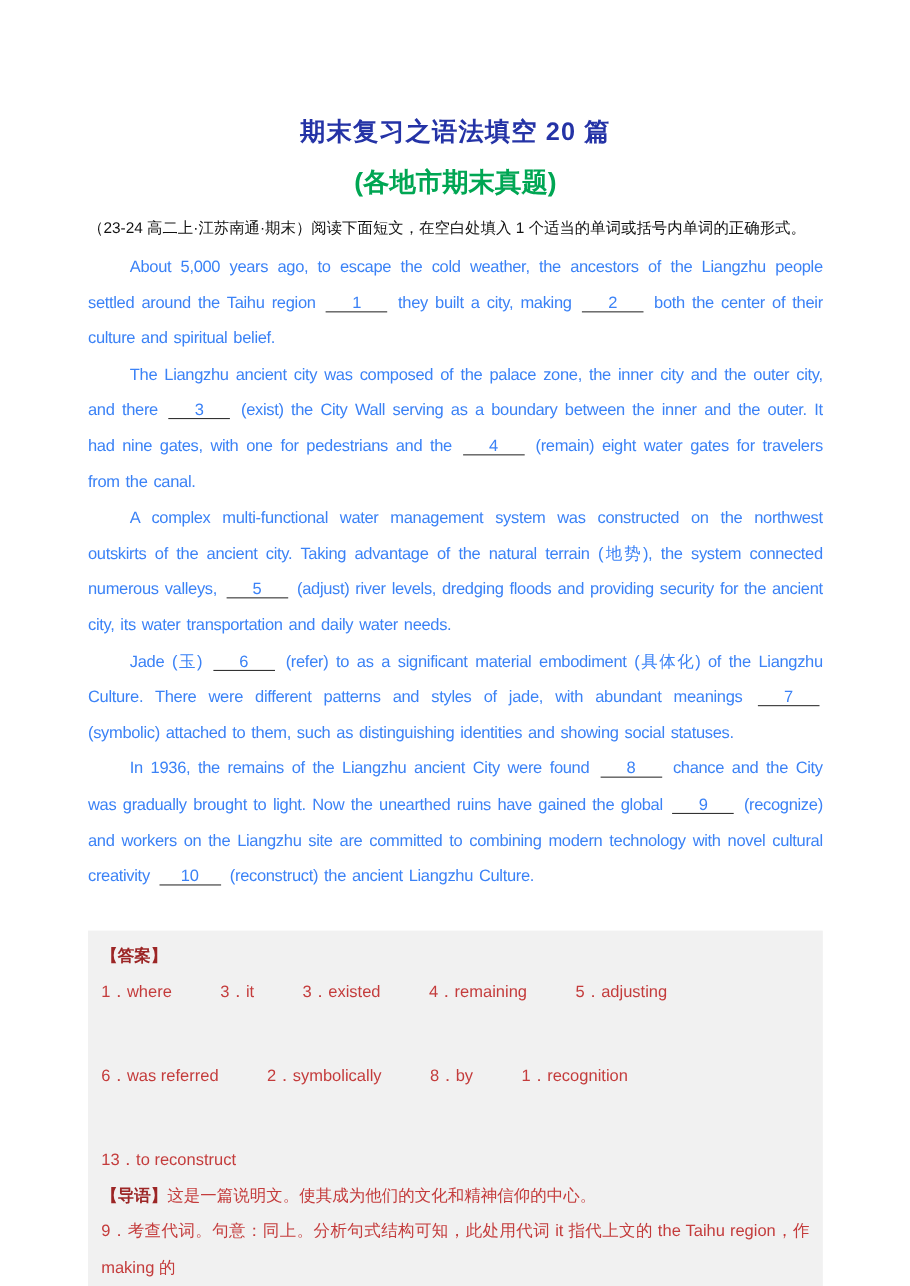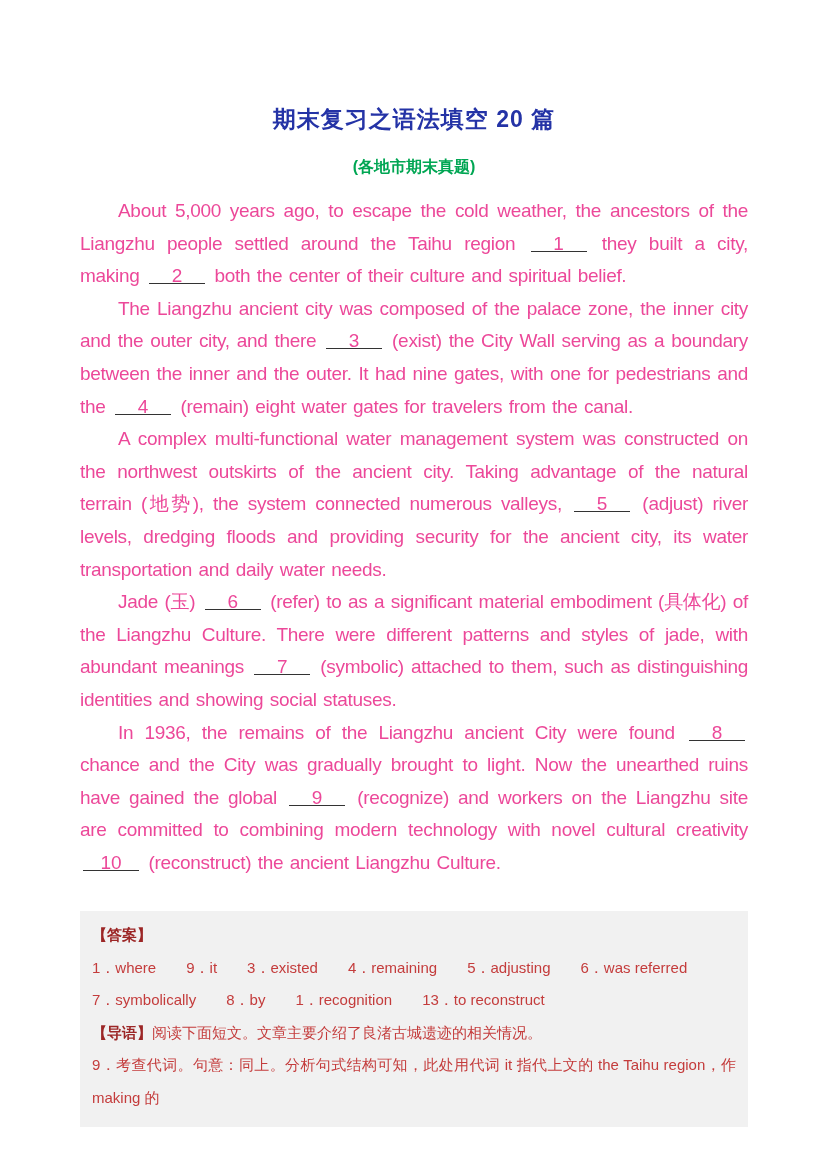--- a/index.html
+++ b/index.html
@@ -24,41 +24,41 @@
     text-align: center;
     font-size: 23px;
     line-height: 32px;
     font-weight: bold;
     color: #2433a6;
     letter-spacing: 1px;
   }
   .doc-subtitle {
     margin: 0 0 13px 0;
     text-align: center;
-    font-size: 16px;
+    font-size: 24px;
     line-height: 30px;
     font-weight: bold;
     color: #00a653;
   }
   .intro-line {
     margin: 0 0 8px 0;
     font-size: 14px;
     line-height: 24px;
     white-space: nowrap;
     color: #111;
   }
   .passage p {
     margin: 0;
     text-indent: 38px;
     text-align: justify;
-    font-size: 19px;
+    font-size: 15px;
     letter-spacing: -0.3px;
     word-spacing: 1.5px;
     line-height: 32.6px;
-    color: #ec4899;
+    color: #3b82f6;
   }
   .blank {
     display: inline-block;
     min-width: 56px;
     text-indent: 0;
     text-align: center;
     border-bottom: 1px solid #333;
     line-height: 15px;
     letter-spacing: 0;
     margin: 0 3px;
@@ -76,20 +76,21 @@
     color: #9c2626;
   }
   .answer-block .label-line {
     margin: 0;
   }
   .answers-list {
     display: flex;
     flex-wrap: wrap;
     column-gap: 30px;
     row-gap: 0;
+    gap: 44px;
   }
   .answers-list span {
     white-space: nowrap;
   }
   .lead-line {
     margin: 0;
   }
   .explanations p {
     margin: 0;
     text-align: justify;
@@ -98,47 +99,48 @@
 </style>
 </head>
 <body>
 
 <div class="page">
 
   <h1 class="doc-title">期末复习之语法填空 20 篇</h1>
 
   <h2 class="doc-subtitle">(各地市期末真题)</h2>
 
+  <p class="intro-line">（23-24 高二上·江苏南通·期末）阅读下面短文，在空白处填入 1 个适当的单词或括号内单词的正确形式。</p>
 
   <div class="passage" id="passage">
       <p>About 5,000 years ago, to escape the cold weather, the ancestors of the Liangzhu people settled around the Taihu region <span class="blank">1</span> they built a city, making <span class="blank">2</span> both the center of their culture and spiritual belief.</p>
       <p>The Liangzhu ancient city was composed of the palace zone, the inner city and the outer city, and there <span class="blank">3</span> (exist) the City Wall serving as a boundary between the inner and the outer. It had nine gates, with one for pedestrians and the <span class="blank">4</span> (remain) eight water gates for travelers from the canal.</p>
       <p>A complex multi-functional water management system was constructed on the northwest outskirts of the ancient city. Taking advantage of the natural terrain (地势), the system connected numerous valleys, <span class="blank">5</span> (adjust) river levels, dredging floods and providing security for the ancient city, its water transportation and daily water needs.</p>
       <p>Jade (玉) <span class="blank">6</span> (refer) to as a significant material embodiment (具体化) of the Liangzhu Culture. There were different patterns and styles of jade, with abundant meanings <span class="blank">7</span> (symbolic) attached to them, such as distinguishing identities and showing social statuses.</p>
       <p>In 1936, the remains of the Liangzhu ancient City were found <span class="blank">8</span> chance and the City was gradually brought to light. Now the unearthed ruins have gained the global <span class="blank">9</span> (recognize) and workers on the Liangzhu site are committed to combining modern technology with novel cultural creativity <span class="blank">10</span> (reconstruct) the ancient Liangzhu Culture.</p>
     </div>
 
   <div class="answer-block">
 
     <p class="label-line"><span class="red-label">【答案】</span></p>
 
     <div class="answers-list" id="answers">
         <span>1．where</span>
-        <span>9．it</span>
+        <span>3．it</span>
         <span>3．existed</span>
         <span>4．remaining</span>
         <span>5．adjusting</span>
         <span>6．was referred</span>
-        <span>7．symbolically</span>
+        <span>2．symbolically</span>
         <span>8．by</span>
         <span>1．recognition</span>
         <span>13．to reconstruct</span>
       </div>
 
-    <p class="lead-line"><span class="red-label">【导语】</span><span>阅读下面短文。文章主要介绍了良渚古城遗迹的相关情况。</span></p>
+    <p class="lead-line"><span class="red-label">【导语】</span><span>这是一篇说明文。使其成为他们的文化和精神信仰的中心。</span></p>
 
     <div class="explanations" id="explanations">
         <p>9．考查代词。句意：同上。分析句式结构可知，此处用代词 it 指代上文的 the Taihu region，作 making 的</p>
       </div>
 
   </div>
 
 </div>
 
 </body></html>

